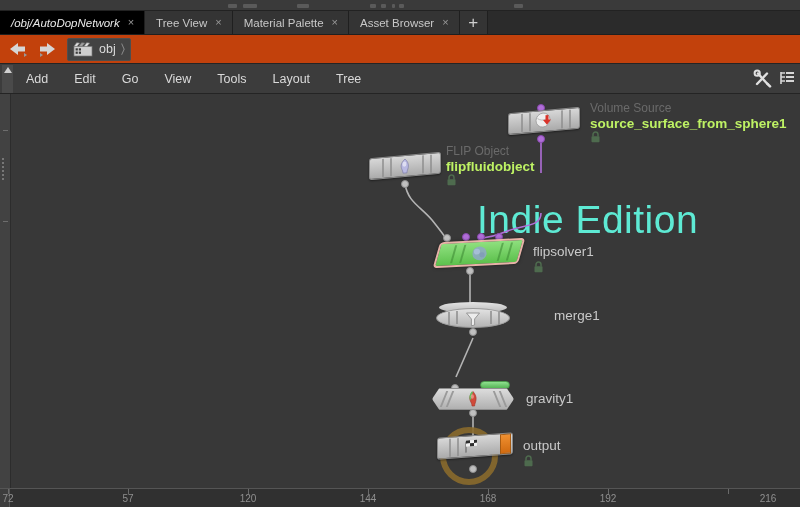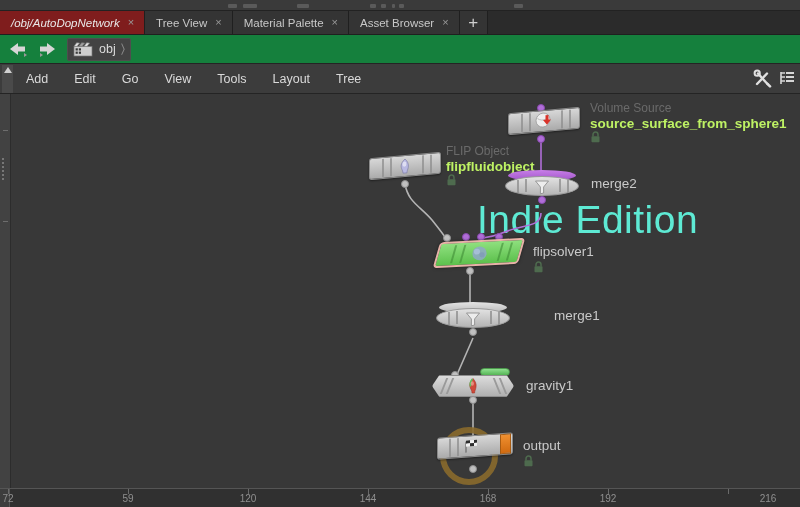--- a/index.html
+++ b/index.html
@@ -28,39 +28,39 @@
     display:flex; align-items:stretch;
   }
   .tab{
     display:flex; align-items:center; gap:7px;
     padding:0 9px 0 11px;
     font-size:11.5px; color:#c8c8c8;
     border-right:1px solid #1f1f1f;
     background:#343434;
     cursor:default; position:relative;
   }
-  .tab.active{ background:#7f1d1d; color:#e8e8e8; }
+  .tab.active{ background:#000000; color:#e8e8e8; }
   .tab.active .tab-label{ font-style:italic; }
   .tab-label{ white-space:nowrap; }
   .tab-close{
     font-size:11px; color:#9a9a9a; line-height:1;
     padding:0 1px; cursor:pointer;
   }
   .tab-add{
     display:flex; align-items:center; justify-content:center;
     width:28px; font-size:17px; color:#cfcfcf;
     background:#343434; cursor:pointer;
     border-right:1px solid #1f1f1f;
   }
   .tabbar-filler{ flex:1; background:#2b2b2b; border-bottom:0; }
 
   
   .pathbar{
     position:absolute; left:0; top:35px; width:800px; height:29px;
-    background:#15803d; border-bottom:1px solid #242424;
+    background:#c2410c; border-bottom:1px solid #242424;
     display:flex; align-items:center; padding-left:5px; gap:2px;
   }
   .nav-arrow{
     width:26px; height:24px; display:flex; align-items:center; justify-content:center;
     cursor:pointer; position:relative;
   }
   .nav-arrow svg{ display:block; }
   .crumbs{
     display:flex; align-items:center; height:23px; margin-left:6px;
     background:#434343; border:1px solid #4e4e4e; border-radius:2px;
@@ -423,39 +423,20 @@
         <div class="node-name">flipfluidobject</div>
         <div class="lock">
           <svg width="11" height="12" viewBox="0 0 11 12">
             <path d="M3 5.5 L3 3.6 A2.5 2.5 0 0 1 8 3.6 L8 5.5" fill="none" stroke="#4e6b4e" stroke-width="1.5"></path>
             <rect x="1.5" y="5.3" width="8" height="6" rx="0.8" fill="#4e6b4e"></rect>
           </svg>
         </div>
       </div>
     </div>
 
-    <div class="node" style="left:505px; top:76px;">
-      <div class="disc">
-        <div class="top-rim" style="background:linear-gradient(#c87ee8,#a055c8);"></div>
-        <div class="body"></div>
-        <div class="vbar" style="left:12px; top:10px;"></div>
-        <div class="vbar" style="left:20px; top:9px;"></div>
-        <div class="vbar" style="left:54px; top:9px;"></div>
-        <div class="vbar" style="left:62px; top:10px;"></div>
-        <div class="glyph">
-          <svg width="18" height="16" viewBox="0 0 18 16">
-            <path d="M2.5 2 L15.5 2 L10.6 8 L10.6 14 L7.4 14.8 L7.4 8 Z" fill="#ededed" stroke="#8f8f8f" stroke-width="0.9" stroke-linejoin="round"></path>
-          </svg>
-        </div>
-      </div>
-      <div class="dot purple" style="left:33px; top:26px;"></div>
-      <div class="node-label" style="left:86px; top:6px;">
-        <div class="node-name-plain">merge2</div>
-      </div>
-    </div>
 
     <div class="node" style="left:437px; top:146px;">
       <div class="dot grey" style="left:6px; top:-6px;"></div>
       <div class="dot purple" style="left:25px; top:-7px;"></div>
       <div class="dot purple" style="left:40px; top:-7px;"></div>
       <div class="dot purple" style="left:58px; top:-7px;"></div>
       <div class="solver">
         <div class="vbar" style="left:14px;"></div>
         <div class="vbar" style="left:23px;"></div>
         <div class="vbar" style="left:60px;"></div>
@@ -493,21 +474,21 @@
             <path d="M2.5 2 L15.5 2 L10.6 8 L10.6 14 L7.4 14.8 L7.4 8 Z" fill="#ededed" stroke="#8f8f8f" stroke-width="0.9" stroke-linejoin="round"></path>
           </svg>
         </div>
       </div>
       <div class="dot grey" style="left:33px; top:26px;"></div>
       <div class="node-label" style="left:86px; top:6px;margin-left:32px;">
         <div class="node-name-plain">merge1</div>
       </div>
     </div>
 
-    <div class="node" style="left:432px; top:281px;">
+    <div class="node" style="left:432px; top:294px;">
       <div class="dot grey" style="left:19px; top:-4px;"></div>
       <div class="greentab" style="left:48px; top:-7px;"></div>
       <div class="hexnode">
         <div class="body"></div>
         <div class="chev" style="left:11px; transform:skewX(-22deg);"></div>
         <div class="chev" style="left:17px; transform:skewX(-22deg);"></div>
         <div class="chev" style="left:64px; transform:skewX(22deg);"></div>
         <div class="chev" style="left:70px; transform:skewX(22deg);"></div>
         <div class="glyph">
           <svg width="18" height="18" viewBox="0 0 18 18">
@@ -569,21 +550,21 @@
         <i></i>
     </div>
     <div class="tick" style="top:127px;"></div>
   </div>
 
   <div class="ruler">
     <div class="corner"></div>
     <div class="tick" style="left:8px;"></div>
     <div class="num" style="left:8px;">72</div>
     <div class="tick" style="left:128px;"></div>
-    <div class="num" style="left:128px;">59</div>
+    <div class="num" style="left:128px;">57</div>
     <div class="tick" style="left:248px;"></div>
     <div class="num" style="left:248px;">120</div>
     <div class="tick" style="left:368px;"></div>
     <div class="num" style="left:368px;">144</div>
     <div class="tick" style="left:488px;"></div>
     <div class="num" style="left:488px;">168</div>
     <div class="tick" style="left:608px;"></div>
     <div class="num" style="left:608px;">192</div>
     <div class="tick" style="left:728px;"></div>
     <div class="num" style="left:728px;margin-left:40px;">216</div>

